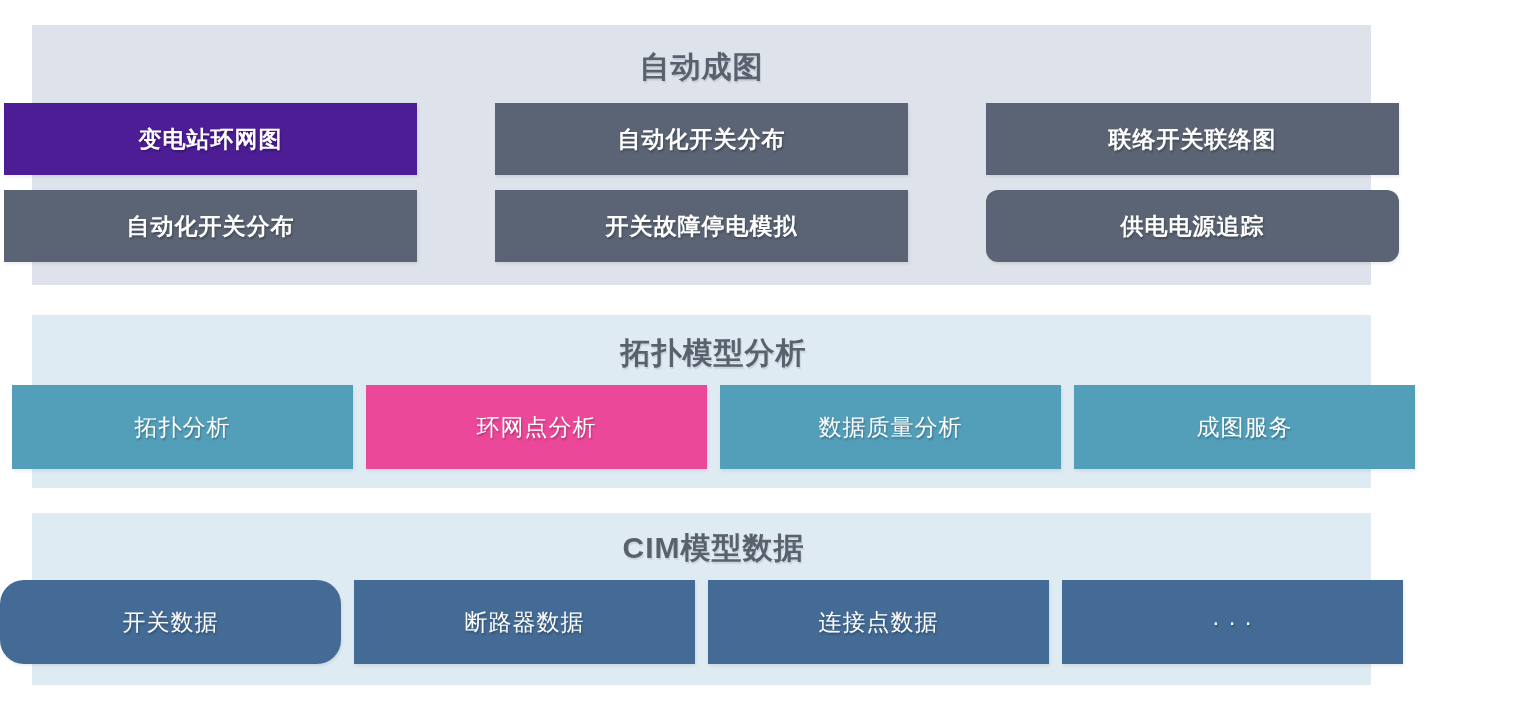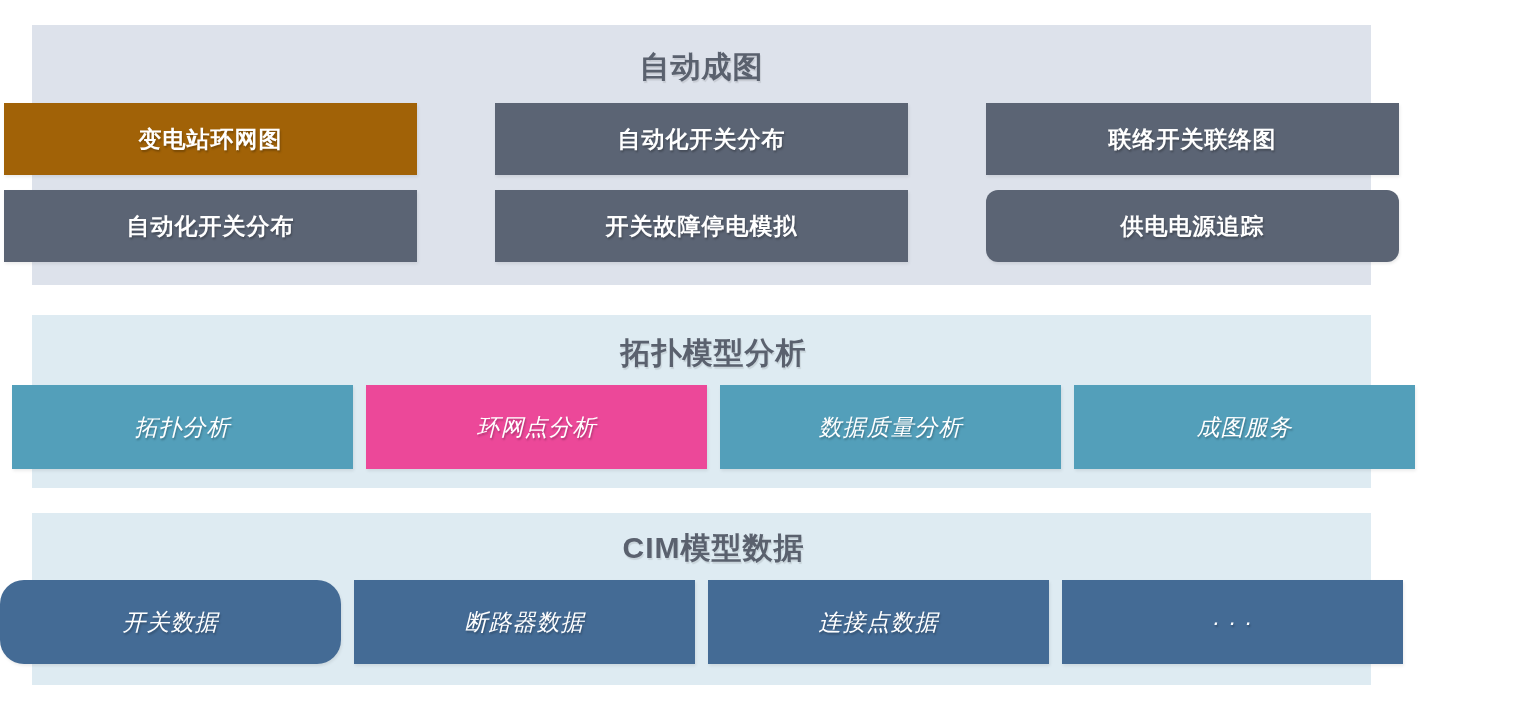--- a/index.html
+++ b/index.html
@@ -44,21 +44,20 @@
     row-gap: 15px;
     justify-content: center;
     margin-top: 18px;
   }
   .grid-4col {
     display: grid;
     grid-template-columns: repeat(4, 341px);
     column-gap: 13px;
     justify-content: center;
     margin-top: 14px;
-    font-style: italic;
   }
   .block {
     display: flex;
     align-items: center;
     justify-content: center;
     color: #ffffff;
     font-size: 23px;
     letter-spacing: 1px;
     text-shadow: 1px 2px 2px rgba(0,0,0,0.25);
     box-shadow: 1px 2px 3px rgba(0,0,0,0.08);
@@ -72,21 +71,21 @@
     height: 84px;
     font-weight: normal;
   }
 </style>
 </head>
 <body>
 
 <div class="section" id="section-auto-mapping" style="background-color: rgb(221, 226, 235);">
   <div class="section-title">自动成图</div>
   <div class="grid-3col">
-    <div class="block" style="background-color: #a16207;">变电站环网图</div>
+    <div class="block" style="background-color: #4c1d95;">变电站环网图</div>
     <div class="block" style="background-color: rgb(91, 100, 116);">自动化开关分布</div>
     <div class="block" style="background-color: rgb(91, 100, 116);">联络开关联络图</div>
     <div class="block" style="background-color: rgb(91, 100, 116);">自动化开关分布</div>
     <div class="block" style="background-color: rgb(91, 100, 116);">开关故障停电模拟</div>
     <div class="block" style="background-color: rgb(91, 100, 116); border-radius: 12px;">供电电源追踪</div>
   </div>
 </div>
 
 <div class="section" id="section-topology" style="background-color: rgb(222, 235, 242);">
   <div class="section-title">拓扑模型分析</div>

